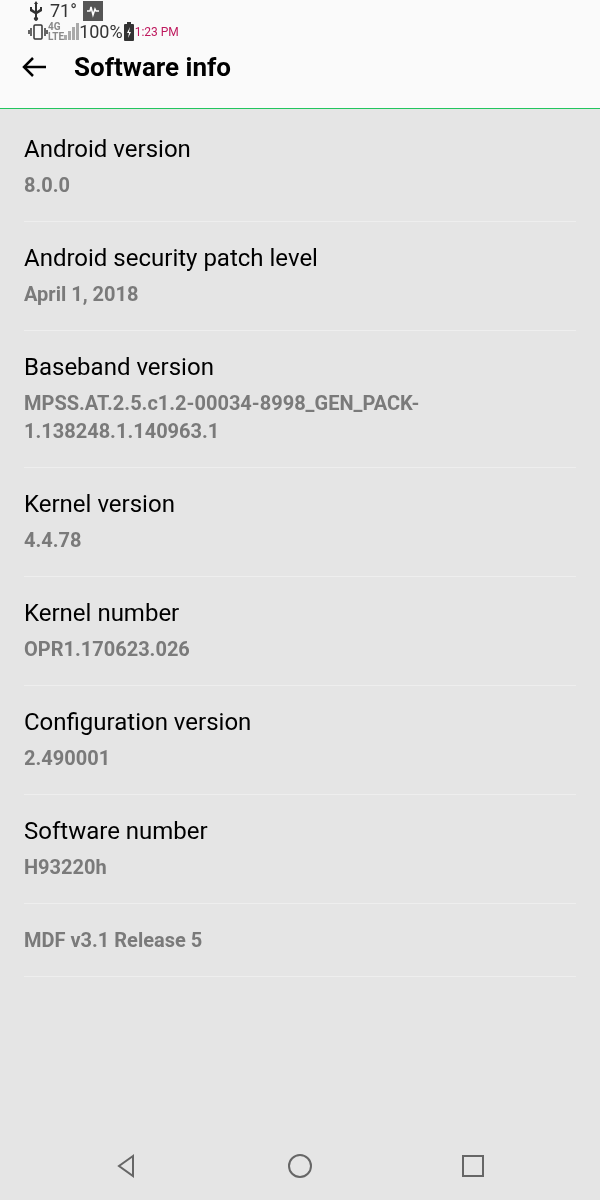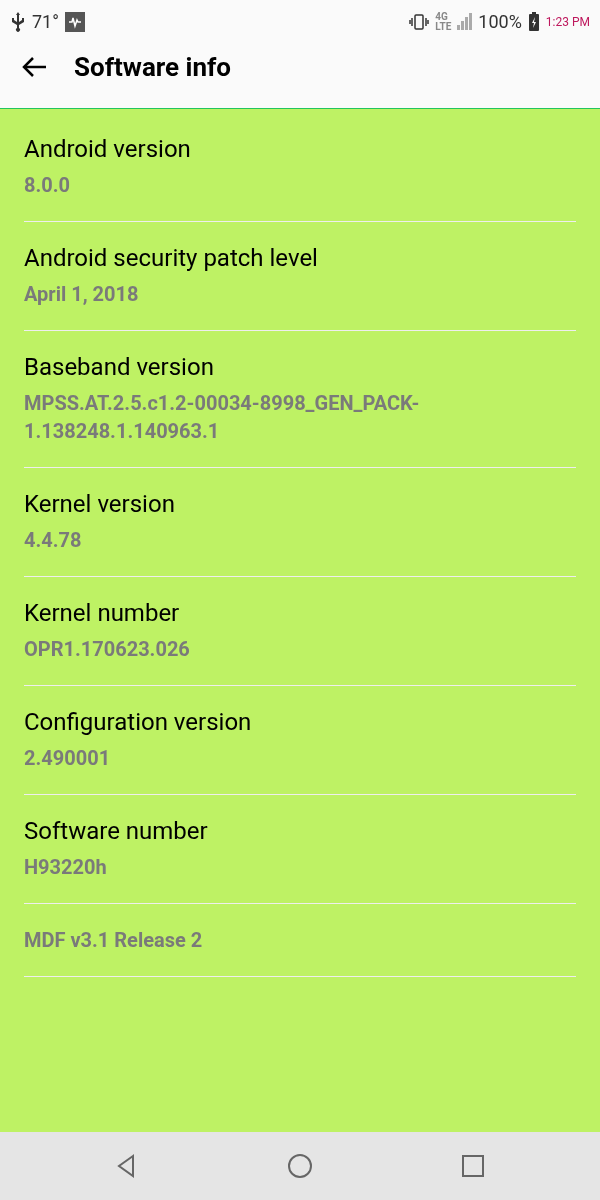--- a/index.html
+++ b/index.html
@@ -12,35 +12,35 @@
       width: 600px;
       height: 1200px;
       background: #fafafa;
       display: flex;
       flex-direction: column;
       overflow: hidden;
     }
     .status-bar {
       height: 32px;
       display: flex;
-      align-items: flex-end;
+      align-items: flex-start;
       justify-content: space-between;
-      padding: 0 10px;
+      padding: 0 28px;
       color: #333;
       font-size: 18px;
+      flex-direction: column;
     }
     .status-left {
       display: flex;
       align-items: center;
       gap: 6px;
     }
     .status-right {
       display: flex;
       align-items: center;
-      gap: 6px;
     }
     .status-icon {
       display: inline-flex;
       align-items: center;
       justify-content: center;
     }
     .activity-icon {
       width: 20px;
       height: 20px;
       background: #555;
@@ -63,21 +63,21 @@
     }
     .header-title {
       font-size: 26px;
       font-weight: 700;
       color: #000;
     }
     .content {
       flex: 1;
       padding: 0 24px;
       overflow-y: auto;
-      background: #bef264;
+      background: #e5e5e5;
     }
     .list-item {
       padding: 22px 0;
       border-bottom: 1px solid #eee;
     }
     .list-item:first-child {
       padding-top: 26px;
     }
     .item-label {
       font-size: 24px;
@@ -219,21 +219,21 @@
   </div>
   <div class="list-item">
     <div class="item-label">Configuration version</div>
     <div class="item-value">2.490001</div>
   </div>
   <div class="list-item">
     <div class="item-label">Software number</div>
     <div class="item-value">H93220h</div>
   </div>
   <div class="list-item">
-    <div class="item-value">MDF v3.1 Release 2</div>
+    <div class="item-value">MDF v3.1 Release 5</div>
   </div>
 </div>
 
 <div class="nav-bar">
   <div class="nav-button">
     <svg width="28" height="28" viewBox="0 0 28 28" fill="none" stroke="#666" stroke-width="2">
       <path d="M20 4 L6 14 L20 24 Z"></path>
     </svg>
   </div>
   <div class="nav-button">

